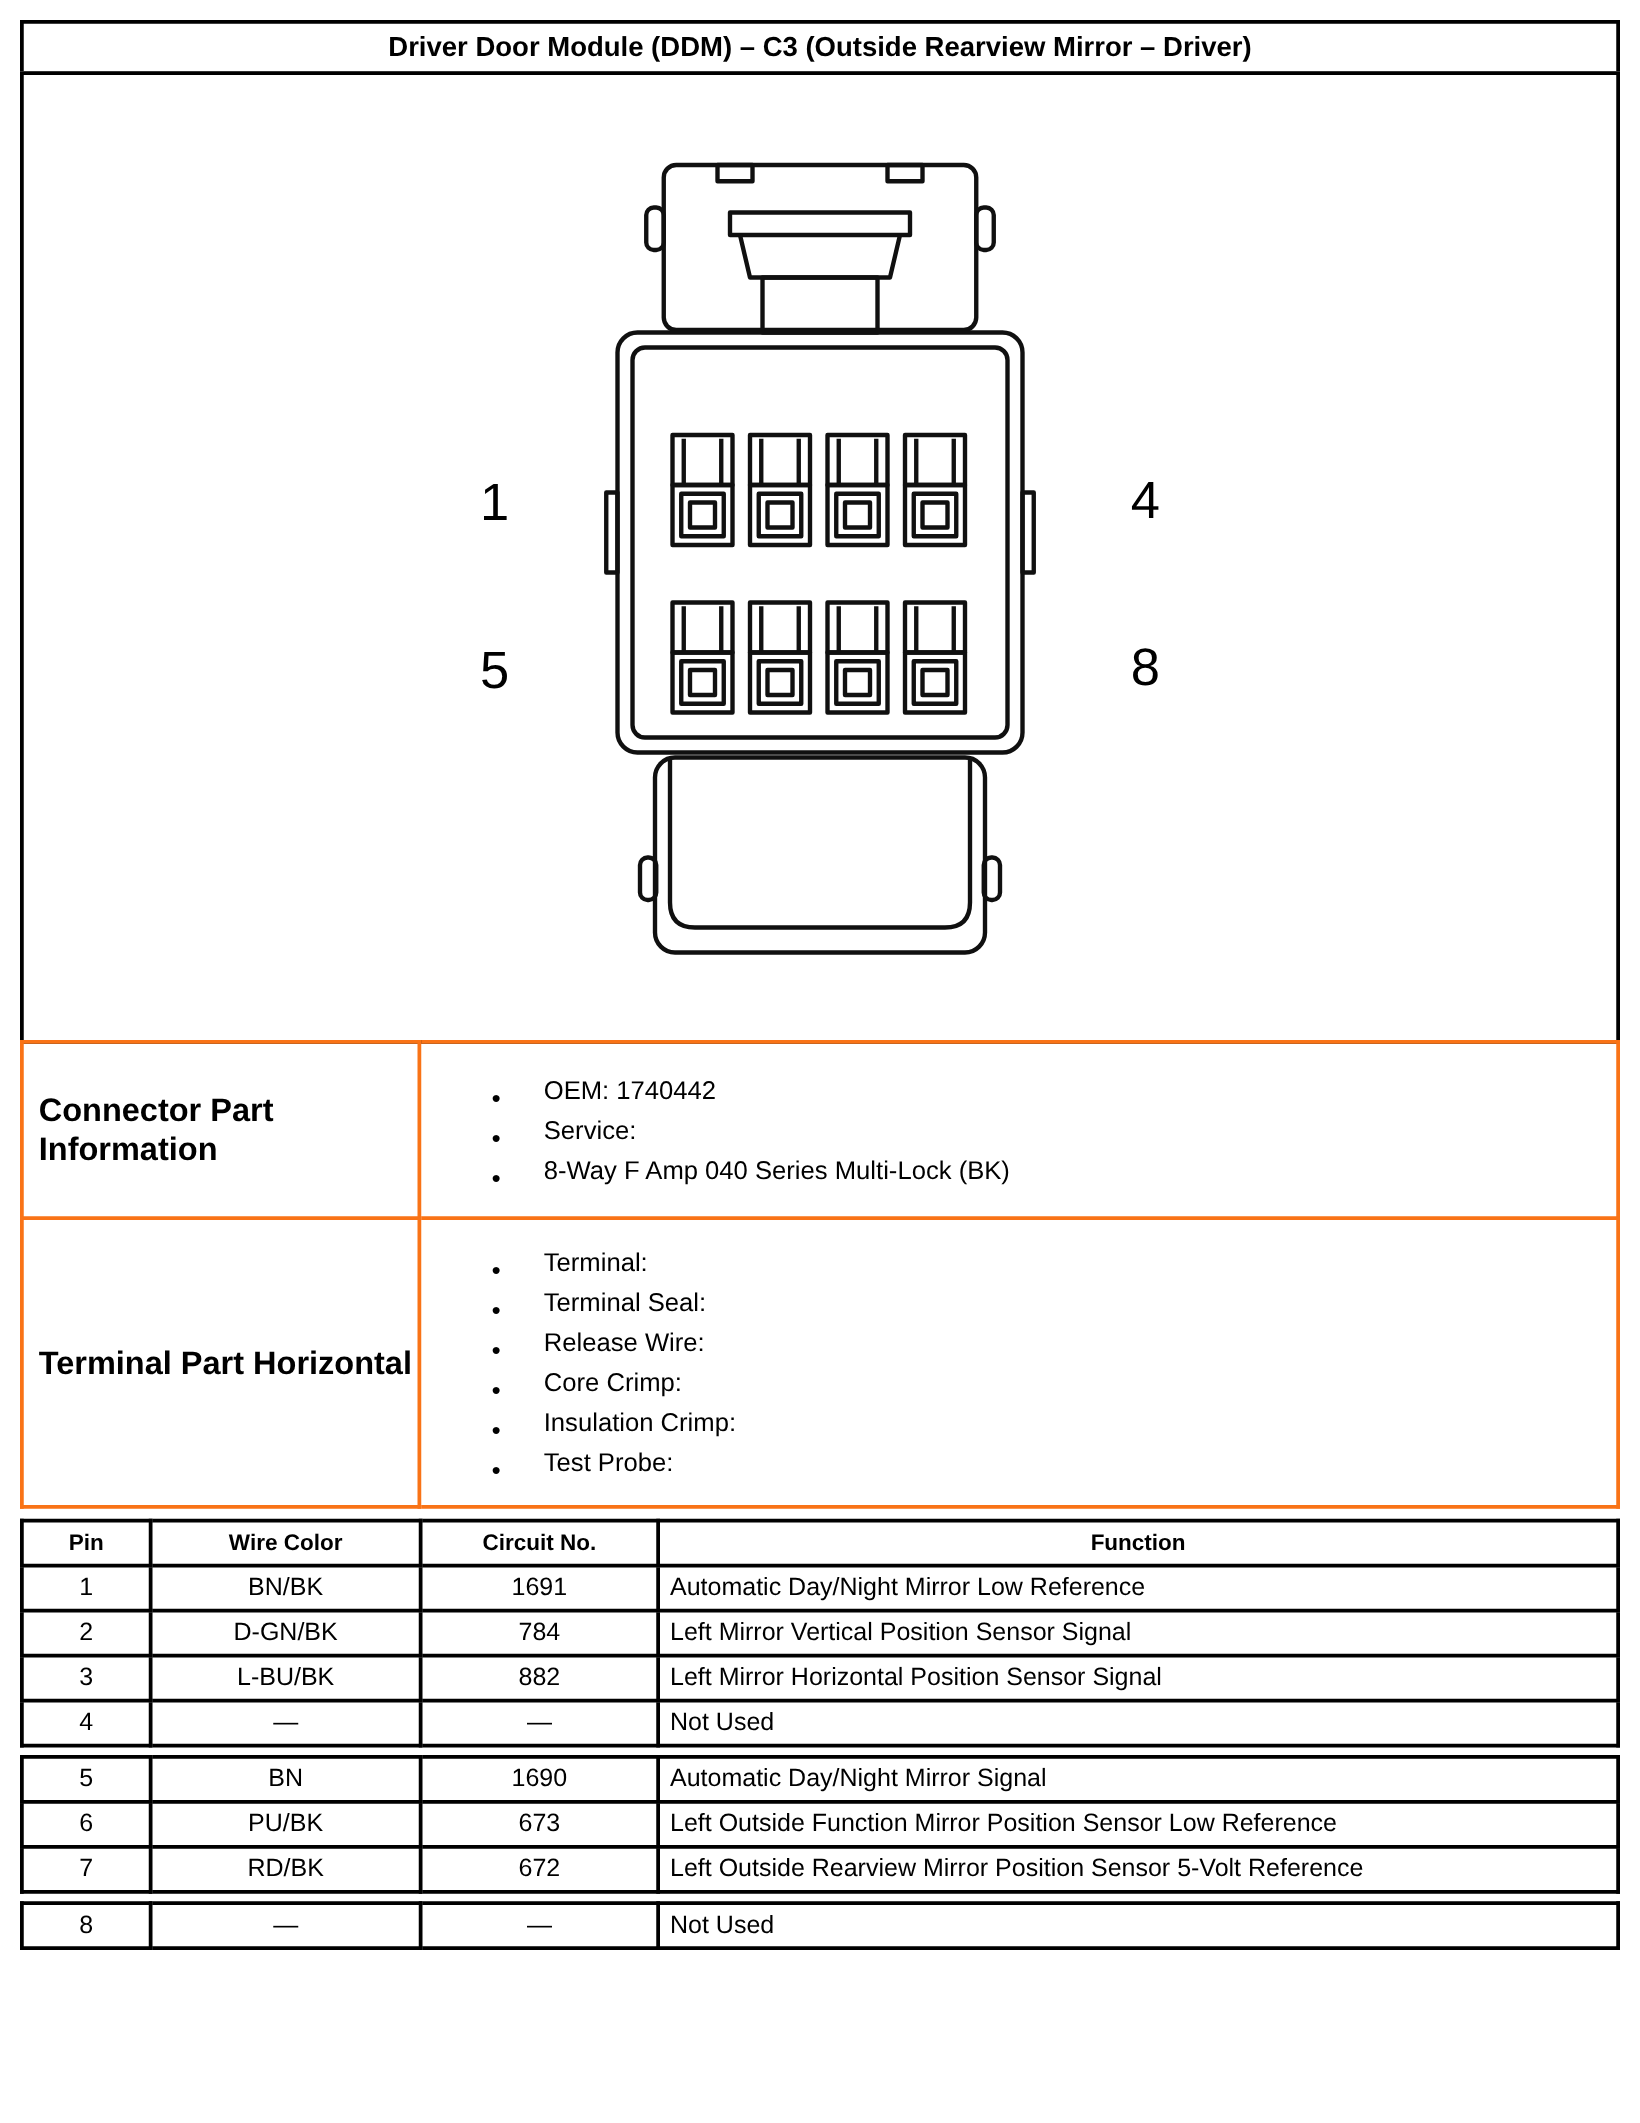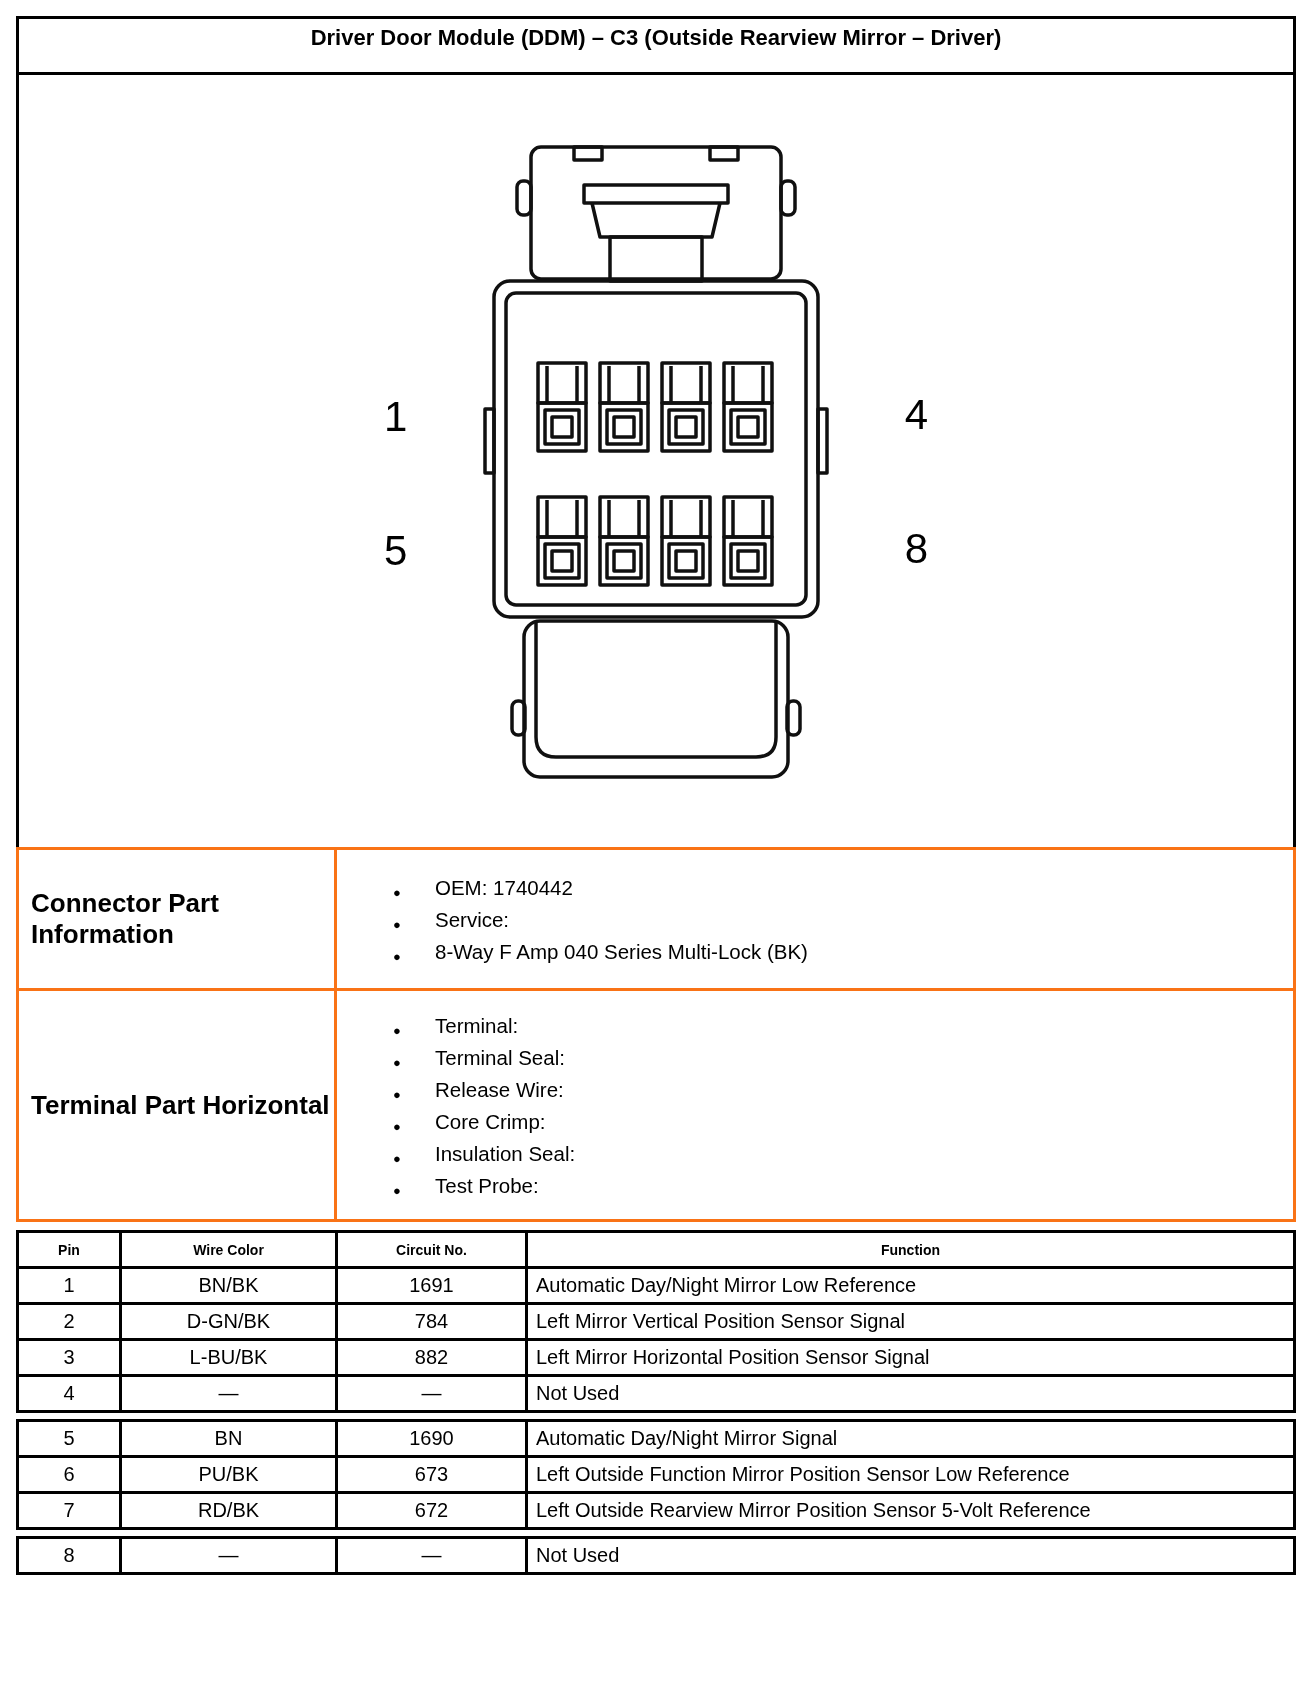--- a/index.html
+++ b/index.html
@@ -6,21 +6,21 @@
   .page {
     width:1312px; height:1698px; background:#ffffff; position:relative;
     font-family:"Liberation Sans", sans-serif; color:#000;
     margin:0 auto; overflow:hidden;
   }
   .inner { position:absolute; left:16px; top:16px; width:1280px; }
 
   
   .titlebar {
     border:3px solid #000; font-weight:bold; font-size:22px;
-    text-align:center; padding:6px 0 21px 0; background:#fff;
+    text-align:center; padding:6px 0 6px 0; background:#fff;
   }
 
   
   .diagram-box {
     border:3px solid #000; margin-top:-3px; height:772px;
     display:flex; align-items:center; justify-content:center; background:#fff;
   }
   .diagram-wrap { position:relative; width:560px; height:640px; display:flex; justify-content:center; }
   .pin-num { position:absolute; font-size:42px; line-height:48px; color:#000; }
   .pin-num.p1 { left:8px;  top:252px; }
@@ -34,21 +34,21 @@
   td.info-label { font-weight:bold; font-size:26px; padding-left:12px; }
   td.row-connector { height:136px; }
   td.row-terminal { height:226px; }
   ul.bullets { list-style:none; margin:8px 0; padding:0 6px 0 97px; font-size:20.5px; }
   ul.bullets li { position:relative; margin:7px 0; line-height:25px; }
   ul.bullets li::before { content:"●"; position:absolute; left:-42px; top:5px; font-size:13px; }
 
   
   .pin-table { width:100%; border-collapse:collapse; table-layout:fixed; }
   .pin-table th, .pin-table td { border:3px solid #000; height:33px; padding:0; font-size:20px; overflow:hidden; white-space:nowrap; }
-  .pin-table th { font-weight:bold; font-size:14px; text-align:center; }
+  .pin-table th { font-weight:bold; font-size:18px; text-align:center; }
   .pin-table td.c { text-align:center; }
   .pin-table td.fn { text-align:left; padding-left:8px; }
   .grp-first { margin-top:8px; }
   .grp { margin-top:6px; }
 
   svg .stroke { fill:none; stroke:#101010; stroke-width:3.5; stroke-linejoin:round; }
 </style>
 </head>
 <body>
 
@@ -135,21 +135,21 @@
         </td>
       </tr>
       <tr>
         <td class="info-label row-terminal">Terminal Part Horizontal</td>
         <td>
           <ul class="bullets">
             <li>Terminal:</li>
             <li>Terminal Seal:</li>
             <li>Release Wire:</li>
             <li>Core Crimp:</li>
-            <li>Insulation Seal:</li>
+            <li>Insulation Crimp:</li>
             <li>Test Probe:</li>
           </ul>
         </td>
       </tr>
     </tbody>
       </table>
 
     <table class="pin-table grp-first">
       <colgroup>
           <col style="width:103px">

